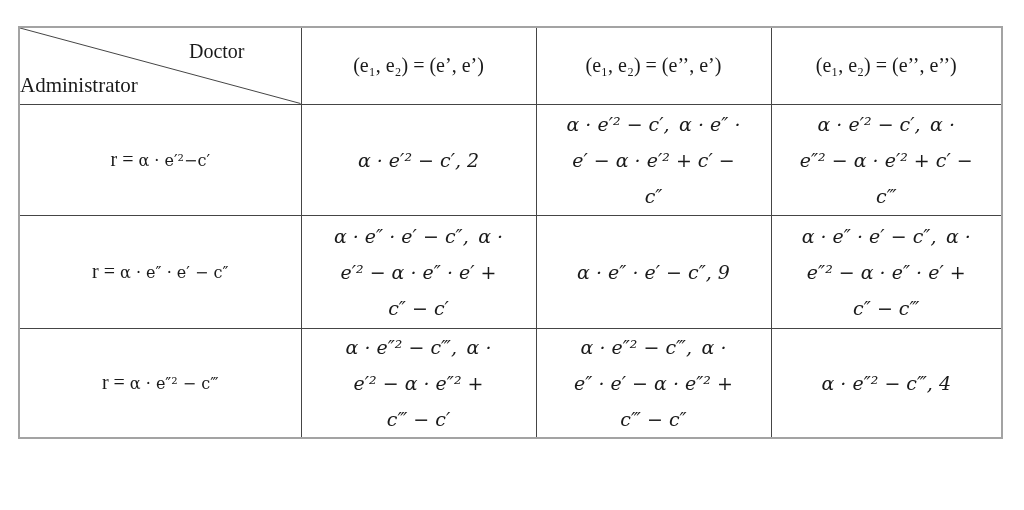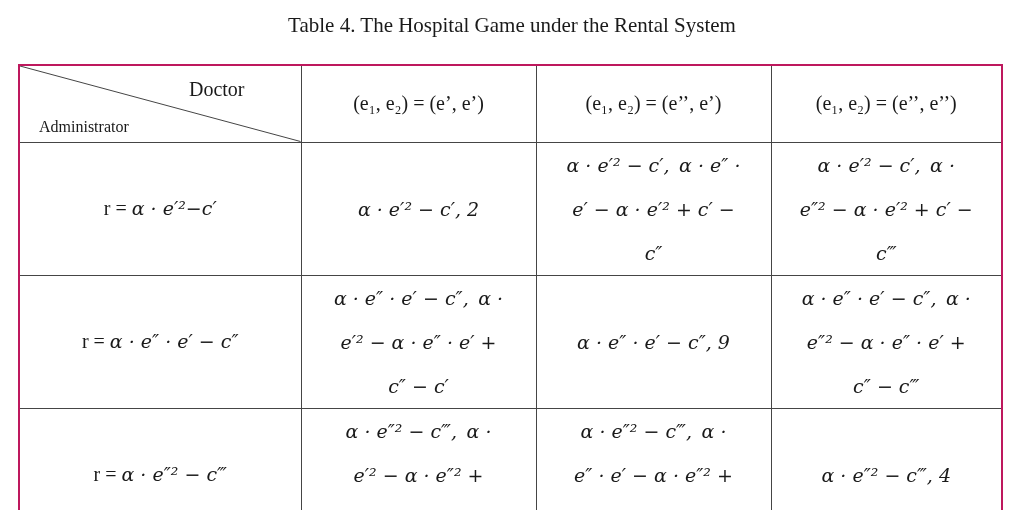--- a/index.html
+++ b/index.html
@@ -15,21 +15,21 @@
   .caption {
     margin-top: 13px;
     text-align: center;
     font-size: 21px;
   }
   table.game {
     border-collapse: collapse;
     table-layout: fixed;
     width: 983px;
     margin: 26px 0 17px 18px;
-    border: 2px solid #be185d;
+    border: 2px solid #a3a3a3;
   }
   table.game td {
     border: 1px solid #454545;
     text-align: center;
     vertical-align: middle;
     overflow: hidden;
   }
   col.c0 { width: 282px; }
   col.c1 { width: 235px; }
   col.c2 { width: 235px; }
@@ -50,51 +50,49 @@
     display: block;
   }
   .corner-top {
     position: absolute;
     top: 12px;
     right: 56px;
     font-size: 20px;
   }
   .corner-bottom {
     position: absolute;
-    left: 19px;
+    left: 0;
     bottom: 6px;
-    font-size: 16px;
+    font-size: 21px;
   }
   td.colhead {
     font-size: 20px;
     padding: 16px 4px;
   }
   td.rowhead {
     font-size: 20px;
     padding: 0 4px;
   }
   .mathpart {
-    font-style: italic;
     font-family: "DejaVu Serif", "Liberation Serif", serif;
-    font-size: 19px;
+    font-size: 16px;
   }
   td.payoff {
     font-size: 19px;
     font-style: italic;
     font-family: "DejaVu Serif", "Liberation Serif", serif;
     white-space: pre-line;
-    line-height: 44px;
+    line-height: 36px;
     padding: 0 12px;
   }
 </style>
 </head>
 <body>
 
 <div>
-  <div class="caption">Table 4. The Hospital Game under the Rental System</div>
 
   <table class="game">
     <colgroup>
       <col class="c0">
         <col class="c1">
         <col class="c2">
         <col class="c3">
     </colgroup>
     <tbody>
       <tr class="hdr">

